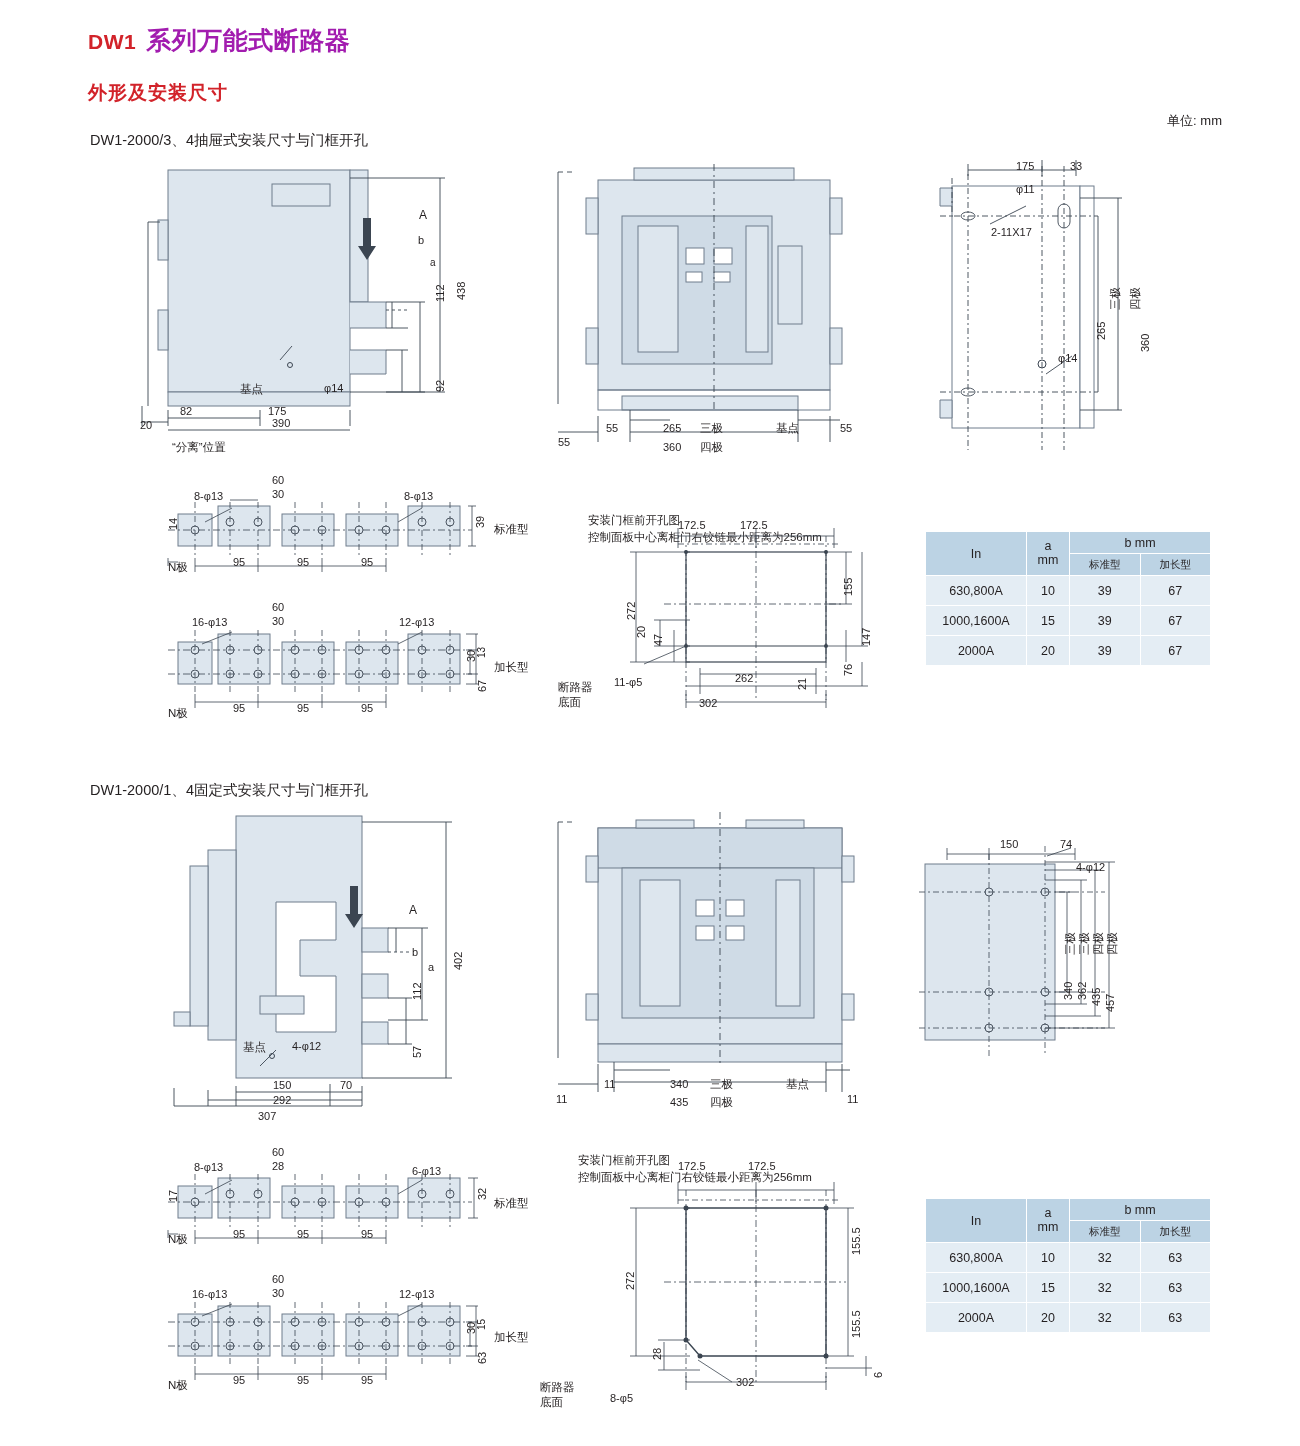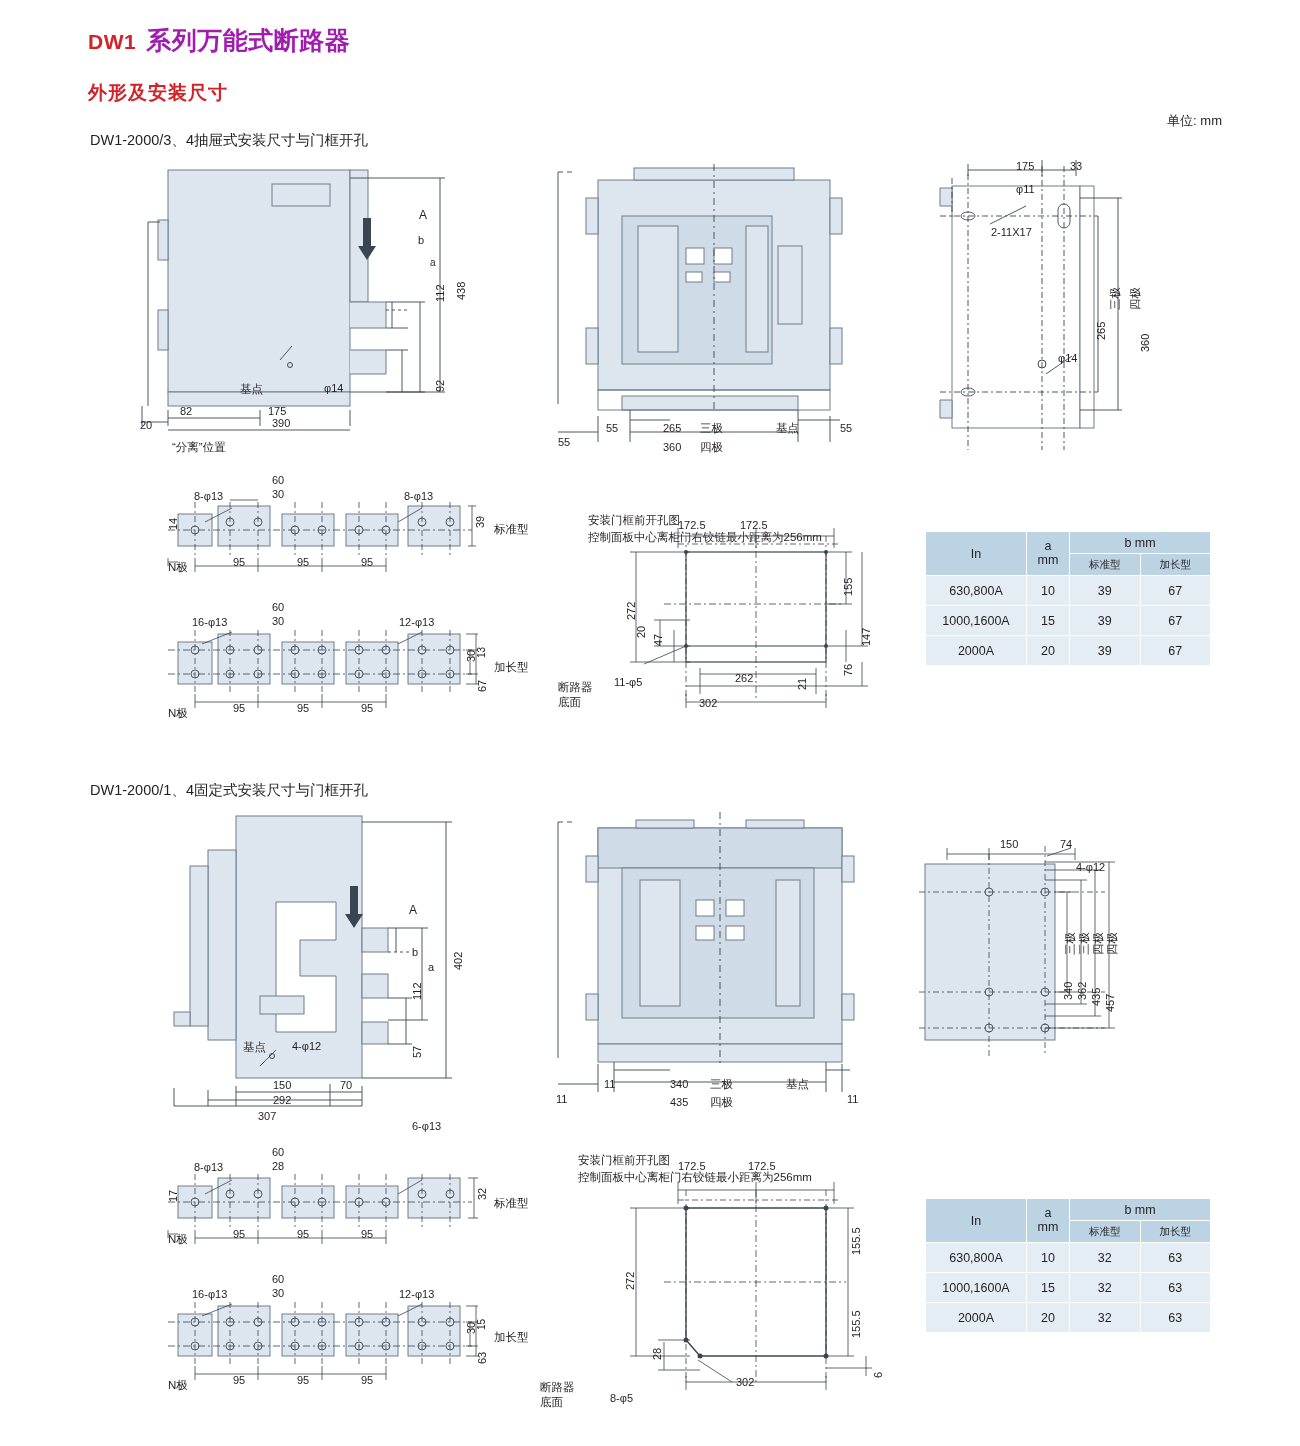--- a/index.html
+++ b/index.html
@@ -677,21 +677,21 @@
       <circle cx="199" cy="30" r="4"></circle>
         <circle cx="226" cy="30" r="4"></circle>
       <circle cx="262" cy="22" r="4"></circle>
         <circle cx="290" cy="22" r="4"></circle>
     </g>
   </svg>
 </div>
 <div class="abs dim" style="left:194px;top:1161px;">8-φ13</div>
 <div class="abs dim" style="left:272px;top:1146px;">60</div>
 <div class="abs dim" style="left:272px;top:1160px;">28</div>
-<div class="abs dim" style="left:404px;top:1120px;padding-left:8px;">6-φ13</div>
+<div class="abs dim" style="left:404px;top:1165px;padding-left:8px;">6-φ13</div>
 <div class="abs" style="left:167px;top:1202px;">
     <div class="dimv">17</div>
   </div>
 <div class="abs" style="left:476px;top:1200px;">
     <div class="dimv">32</div>
   </div>
 <div class="abs dim" style="left:233px;top:1228px;">95</div>
 <div class="abs dim" style="left:297px;top:1228px;">95</div>
 <div class="abs dim" style="left:361px;top:1228px;">95</div>
 <div class="abs cn" style="left:168px;top:1232px;">N极</div>

